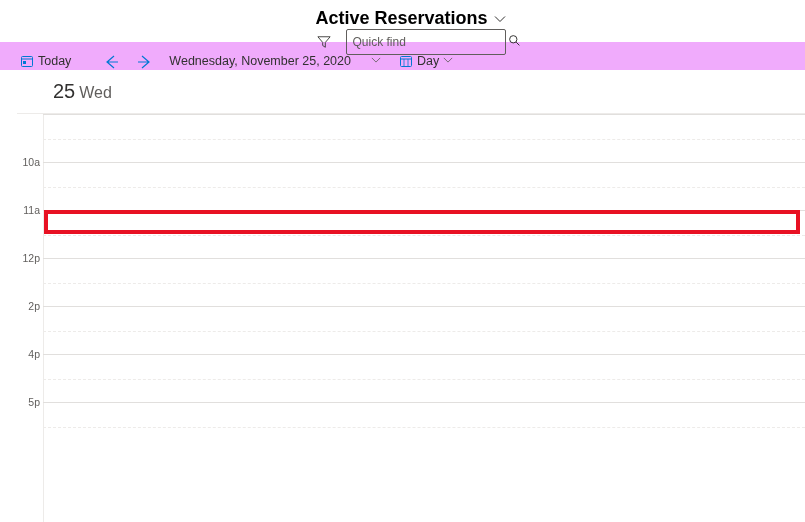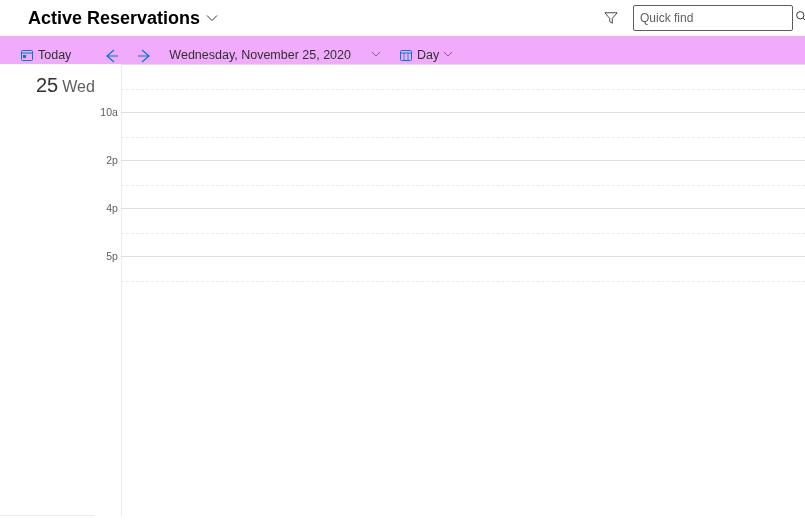--- a/index.html
+++ b/index.html
@@ -10,21 +10,22 @@
       background: #fff;
       width: 805px;
       height: 522px;
       overflow: hidden;
     }
     .header {
       display: flex;
       align-items: center;
       justify-content: space-between;
       padding: 8px 12px 8px 28px;
-      height: 36px;
+      height: 42px;
+      flex-direction: column;
     }
     .header-left {
       display: flex;
       align-items: center;
       gap: 6px;
     }
     .page-title {
       font-size: 18px;
       font-weight: 600;
       color: #000;
@@ -98,22 +99,24 @@
     }
     .cal-icon {
       color: #0078d4;
       width: 14px;
       height: 14px;
       display: inline-flex;
     }
 
     .calendar-container {
       display: flex;
+      flex-direction: column;
       height: calc(522px - 70px);
       position: relative;
+      margin-left: 17px;
     }
     .day-header {
       display: flex;
       align-items: baseline;
       padding: 10px 0 10px 36px;
       border-bottom: 1px solid #edebe9;
     }
     .day-num {
       font-size: 20px;
       font-weight: 400;
@@ -268,20 +271,29 @@
     <div class="grid-border-left"></div>
 
   <div class="hour-row">
         <div class="hour-label"></div>
         <div class="hour-cells"></div>
       </div>
       <div class="hour-row">
         <div class="hour-label">10a</div>
         <div class="hour-cells"></div>
       </div>
+      <div class="hour-row" style="position: relative;">
+        <div class="hour-label">11a</div>
+        <div class="hour-cells"></div>
+        <div class="highlight-box" style="border-color: rgb(232, 17, 35);"></div>
+      </div>
+      <div class="hour-row">
+        <div class="hour-label">12p</div>
+        <div class="hour-cells"></div>
+      </div>
       <div class="hour-row">
         <div class="hour-label">2p</div>
         <div class="hour-cells"></div>
       </div>
       <div class="hour-row">
         <div class="hour-label">4p</div>
         <div class="hour-cells"></div>
       </div>
       <div class="hour-row">
         <div class="hour-label">5p</div>

